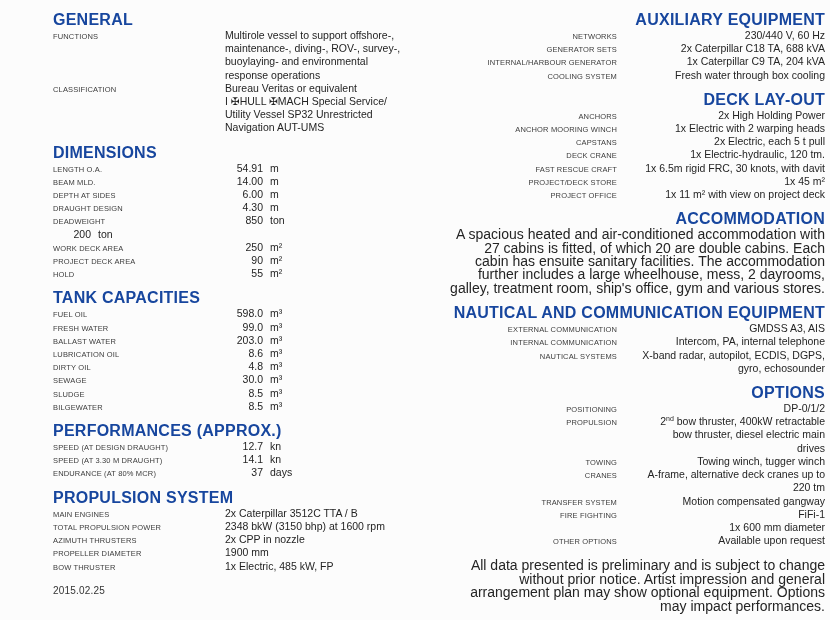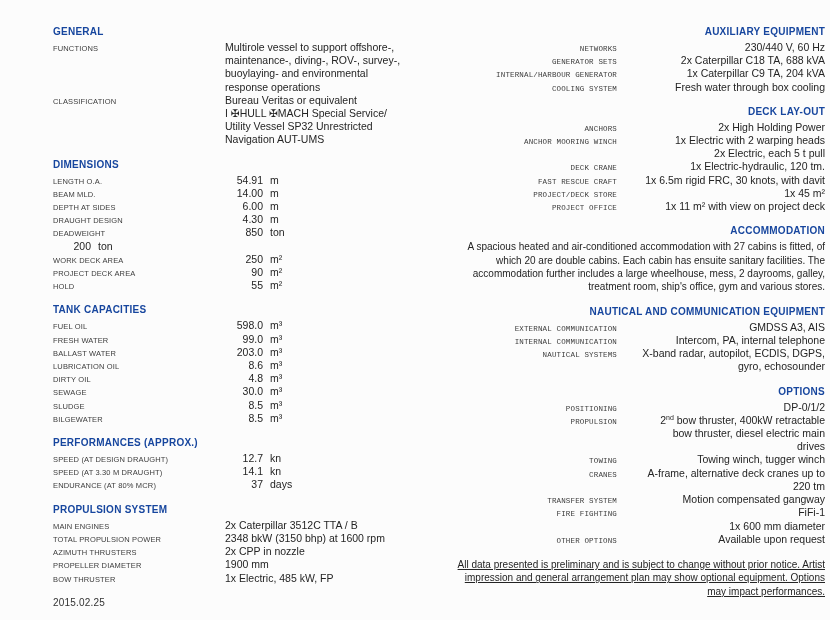--- a/index.html
+++ b/index.html
@@ -10,58 +10,58 @@
     background:#fcfcfc;
     font-family:"Liberation Sans","DejaVu Sans",sans-serif;
     color:#242424;
     overflow:hidden;
   }
   .col{position:absolute;top:14px;}
   .col-left{left:53px;width:384px;}
   .col-right{left:447px;width:378px;text-align:right;}
   .section{margin-bottom:12px;}
   .section-title{
-    margin:12px 0 3px 0;
-    font-size:10px;font-weight:bold;
+    margin:0 0 3px 0;
+    font-size:16px;font-weight:bold;
     color:#17469e;
     letter-spacing:.25px;
     line-height:12px;
   }
   .row{display:flex;align-items:flex-start;}
   .label{
     flex:none;width:172px;
     font-size:7.5px;color:#3c3c3c;
     letter-spacing:.15px;
     line-height:10px;
     padding-top:3px;
   }
-  .col-right .label{width:170px;font-family:Liberation Mono, monospace;}
+  .col-right .label{width:170px;}
   .value{
     flex:1;
     font-size:10.5px;line-height:13.2px;
     color:#242424;
     white-space:pre-line;
   }
   .num{
     flex:none;width:38px;text-align:right;
     font-size:10.5px;line-height:13.2px;color:#242424;
   }
   .unit{
     flex:none;margin-left:7px;
     font-size:10.5px;line-height:13.2px;color:#242424;
   }
   .para{
     margin:0;
-    font-size:10px;line-height:13.4px;color:#242424;
+    font-size:14px;line-height:13.4px;color:#242424;
   }
   .date{
     margin-top:0;
     font-size:10px;color:#333333;letter-spacing:.2px;
   }
-  .disclaimer{margin-top:8px;text-decoration:underline;}
+  .disclaimer{margin-top:8px;}
   sup{font-size:7px;line-height:0;}
 </style>
 </head>
 <body>
 
 <div class="page">
   <div class="col col-left">
     <div id="left-sections">
         <div class="section">
           <h2 class="section-title">GENERAL</h2>
@@ -239,20 +239,21 @@
           <h2 class="section-title">DECK LAY-OUT</h2>
           <div class="row">
             <div class="label">ANCHORS</div>
             <div class="value">2x High Holding Power</div>
           </div>
           <div class="row">
             <div class="label">ANCHOR MOORING WINCH</div>
             <div class="value">1x Electric with 2 warping heads</div>
           </div>
           <div class="row">
+            <div class="label">CAPSTANS</div>
             <div class="value">2x Electric, each 5 t pull</div>
           </div>
           <div class="row">
             <div class="label">DECK CRANE</div>
             <div class="value">1x Electric-hydraulic, 120 tm.</div>
           </div>
           <div class="row">
             <div class="label">FAST RESCUE CRAFT</div>
             <div class="value">1x 6.5m rigid FRC, 30 knots, with davit</div>
           </div>

